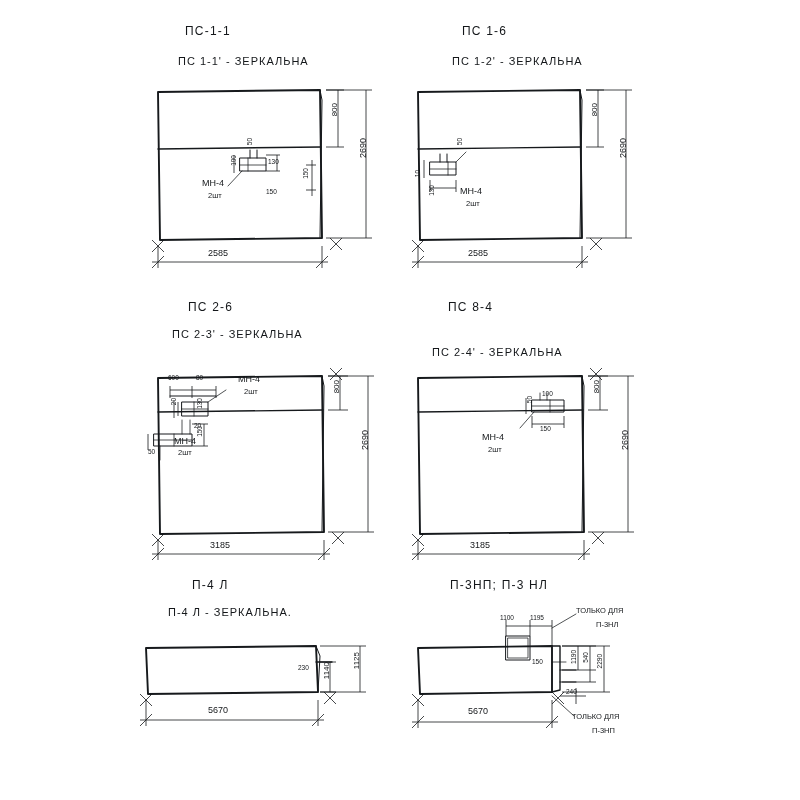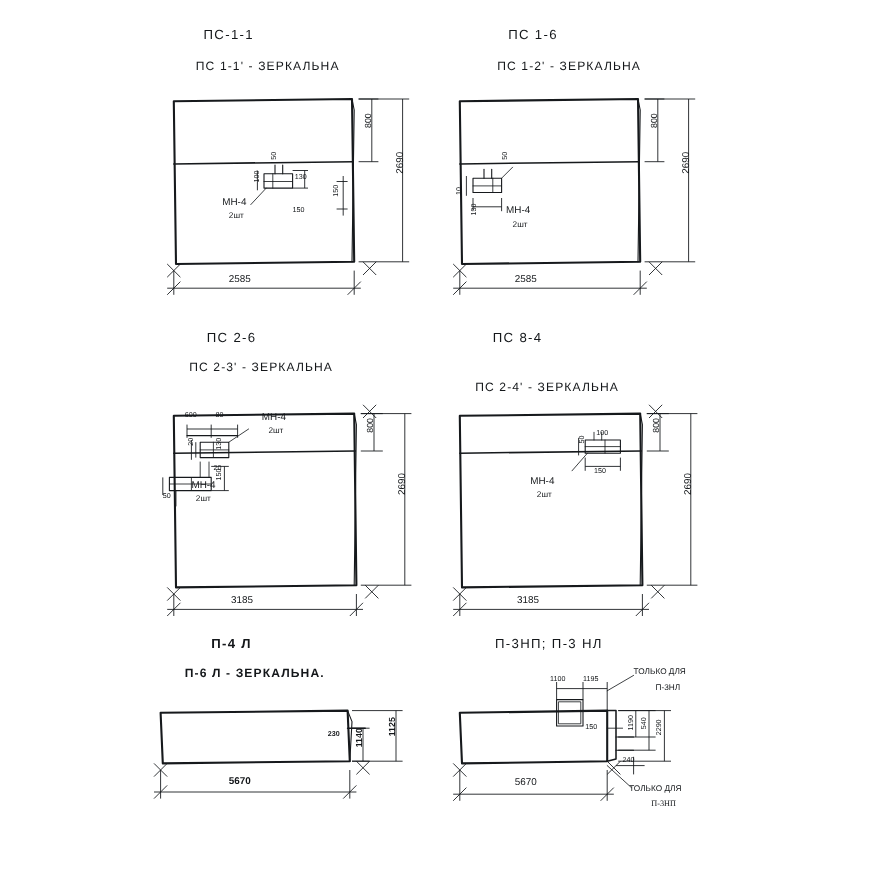--- a/index.html
+++ b/index.html
@@ -258,23 +258,23 @@
     <div class="lbl" style="left:82px;top:142px;">МН-4</div>
     <div class="lbl small" style="left:88px;top:155px;">2шт</div>
     <div class="lbl" style="left:70px;top:250px;">3185</div>
     <div class="lbl vert" style="left:220px;top:140px;font-size:9px;">2690</div>
     <div class="lbl vert" style="left:192px;top:90px;font-size:8px;">800</div>
     <div class="lbl tiny" style="left:140px;top:135px;">150</div>
     <div class="lbl tiny vert" style="left:126px;top:106px;">50</div>
     <div class="lbl tiny" style="left:142px;top:100px;">100</div>
   </div>
 
-  <div class="panel" style="left:120px;top:570px;width:270px;height:200px;font-weight:bold;">
+  <div class="panel" style="left:120px;top:570px;width:270px;height:200px;">
     <div class="ttl" style="left:72px;top:8px;">П-4 Л</div>
-    <div class="ttl sub" style="left:48px;top:36px;">П-6 Л - ЗЕРКАЛЬНА.</div>
+    <div class="ttl sub" style="left:48px;top:36px;">П-4 Л - ЗЕРКАЛЬНА.</div>
 
     <svg width="270" height="200">
       <path class="s w2" d="M26,78 L196,76 L198,122 L28,124 Z"></path>
       <path class="s w1" d="M196,76 L200,86 L198,122"></path>
       <path class="s w15" d="M196,92 L212,92"></path>
 
       <path class="dimline" d="M200,92 L216,92"></path>
       <path class="dimline" d="M200,122 L216,122"></path>
       <path class="dimline" d="M210,92 L210,122"></path>
       <path class="dimline" d="M200,76 L246,76"></path>
@@ -337,21 +337,21 @@
       <path class="hatch" d="M12,158 L24,146"></path>
       <path class="hatch" d="M146,158 L158,146"></path>
       <path class="hatch" d="M12,124 L24,136 M24,124 L12,136"></path>
       <path class="hatch" d="M152,122 L164,134 M164,122 L152,134"></path>
     </svg>
 
     <div class="lbl" style="left:68px;top:136px;">5670</div>
     <div class="lbl small" style="left:176px;top:36px;">ТОЛЬКО ДЛЯ</div>
     <div class="lbl small" style="left:196px;top:50px;">П-3НЛ</div>
     <div class="lbl small" style="left:172px;top:142px;">ТОЛЬКО ДЛЯ</div>
-    <div class="lbl small" style="left:192px;top:156px;font-family:Liberation Serif, serif;">П-3НП</div>
+    <div class="lbl small" style="left:192px;top:156px;">П-3НП</div>
     <div class="lbl tiny" style="left:100px;top:44px;">1100</div>
     <div class="lbl tiny" style="left:130px;top:44px;">1195</div>
     <div class="lbl tiny vert" style="left:170px;top:80px;">1190</div>
     <div class="lbl tiny vert" style="left:182px;top:82px;">540</div>
     <div class="lbl tiny vert" style="left:196px;top:84px;">2290</div>
     <div class="lbl tiny" style="left:132px;top:88px;">150</div>
     <div class="lbl tiny" style="left:166px;top:118px;">240</div>
   </div>
 
 </div>

